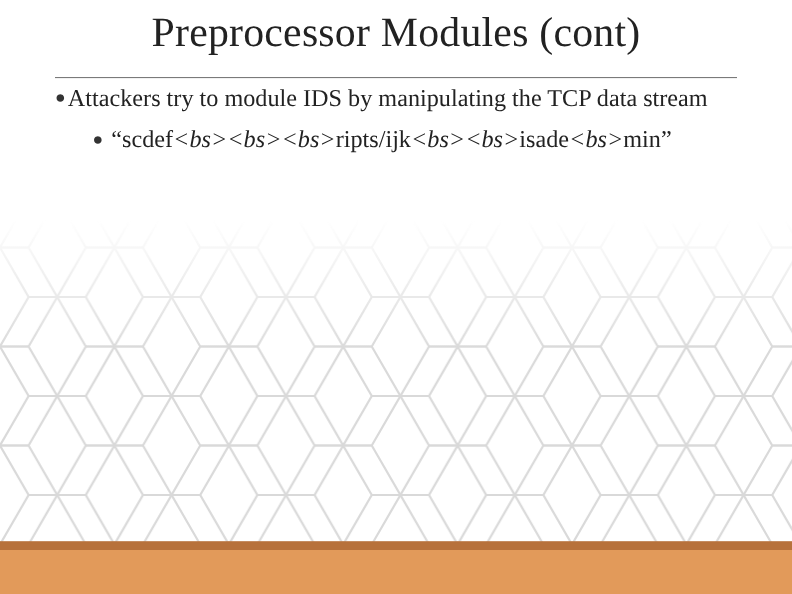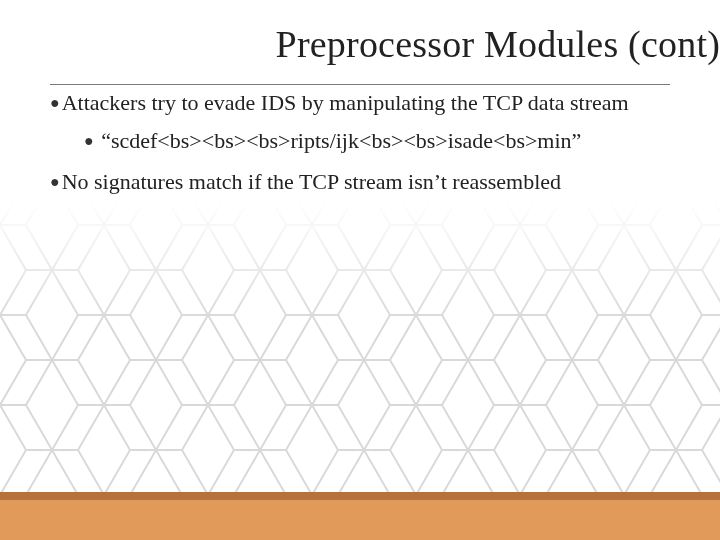--- a/index.html
+++ b/index.html
@@ -25,22 +25,22 @@
     width: 720px;
     height: 540px;
     z-index: 0;
     pointer-events: none;
   }
   .title {
     position: relative;
     z-index: 2;
     font-size: 38px;
     color: #222;
-    text-align: right;
-    padding-top: 22px;
+    text-align: center;
+    padding-top: 8px;
     font-weight: 400;
     letter-spacing: 0.2px;
   }
   .hr {
     position: relative;
     z-index: 2;
     margin: 18px 50px 0 50px;
     border: none;
     border-top: 1px solid #7a7a7a;
     height: 0;
@@ -72,20 +72,21 @@
     margin-top: 10px;
     margin-bottom: 10px;
   }
   .b2 .text {
     display: inline;
   }
   .spaced {
     margin-top: 14px;
   }
   .italic {
+    font-style: italic;
   }
   .footer {
     position: absolute;
     left: 0;
     bottom: 0;
     width: 720px;
     height: 48px;
     z-index: 3;
   }
   .footer .bar-thin {
@@ -138,28 +139,25 @@
     <g mask="url(#bottommask)">
       <rect x="-20" y="180" width="760" height="380" fill="url(#hexes)"></rect>
     </g>
   </svg>
 
   <div class="title">Preprocessor Modules (cont)</div>
   <hr class="hr">
 
   <div class="body">
     <div class="b1">
-      <span class="dot">●</span><span>Attackers try to evade IDS by manipulating the TCP data stream</span>
+      <span class="dot">●</span><span>Attackers try to module IDS by manipulating the TCP data stream</span>
     </div>
     <div class="b2">
       <span class="dot">●</span>
       <span class="text">“scdef<span class="italic">&lt;bs&gt;</span><span class="italic">&lt;bs&gt;</span><span class="italic">&lt;bs&gt;</span>ripts/ijk<span class="italic">&lt;bs&gt;</span><span class="italic">&lt;bs&gt;</span>isade<span class="italic">&lt;bs&gt;</span>min”</span>
-    </div>
-    <div class="b1 spaced">
-      <span class="dot">●</span><span>No signatures match if the TCP stream isn’t reassembled</span>
     </div>
   </div>
 
   <div class="footer">
     <div class="bar-thin"></div>
     <div class="bar-thick"></div>
   </div>
 </div>
 
 </body></html>

